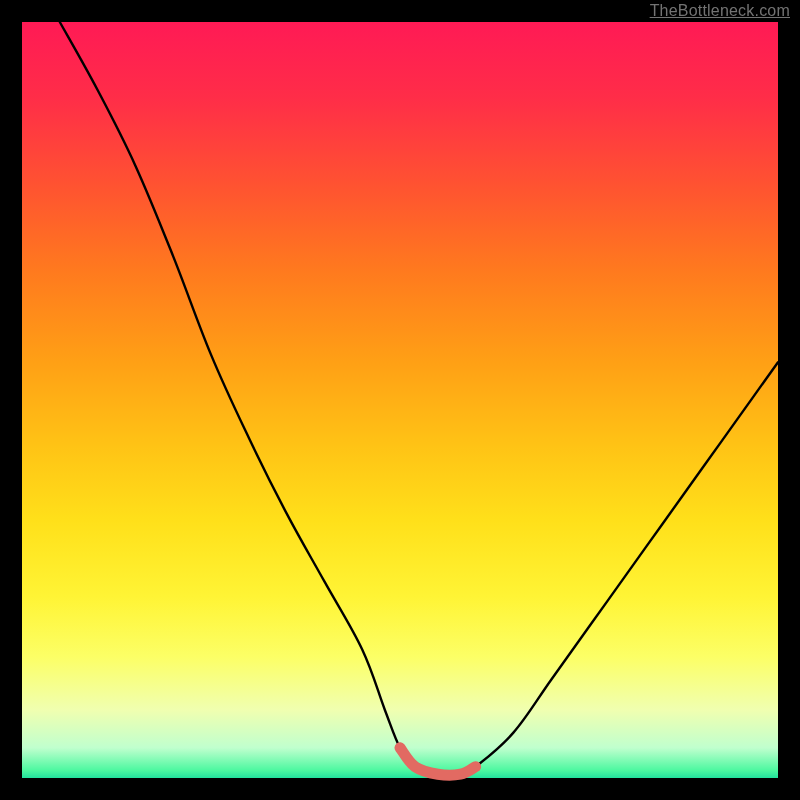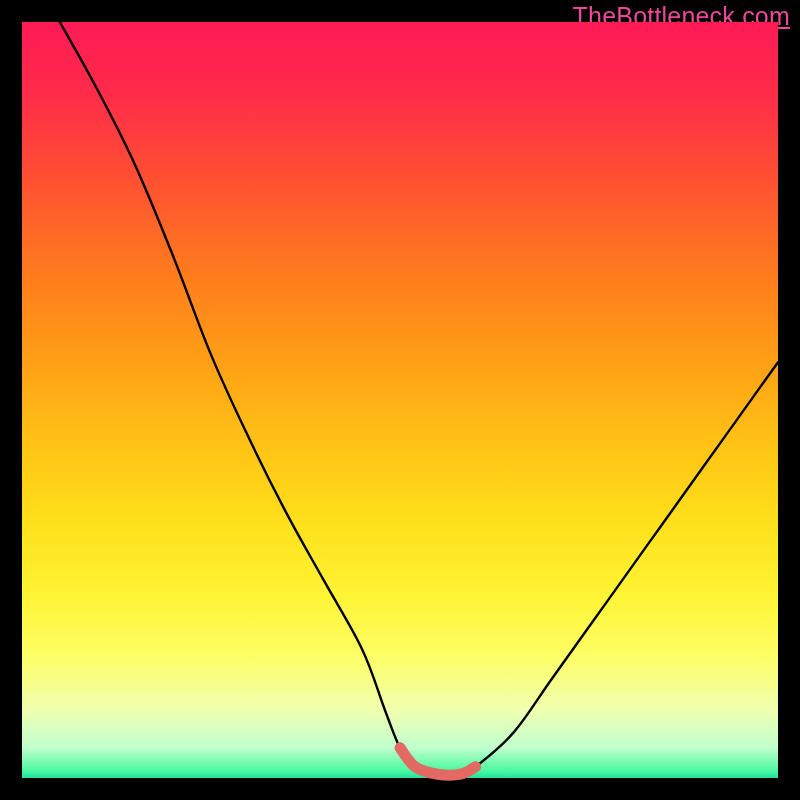--- a/index.html
+++ b/index.html
@@ -37,22 +37,22 @@
       #f0ffb0 91%,
       #c0ffce 96%,
       #4cf8a0 99%,
       #22e29d 100%
     );
   }
   .watermark {
     position: absolute;
     top: 2px;
     right: 10px;
-    color: #ec4899;
-    font-size: 25px;
+    color: #737373;
+    font-size: 16px;
     letter-spacing: 0.2px;
     user-select: none;
     text-decoration: underline;
   }
   svg.curve {
     position: absolute;
     left: 0;
     top: 0;
     width: 756px;
     height: 756px;

